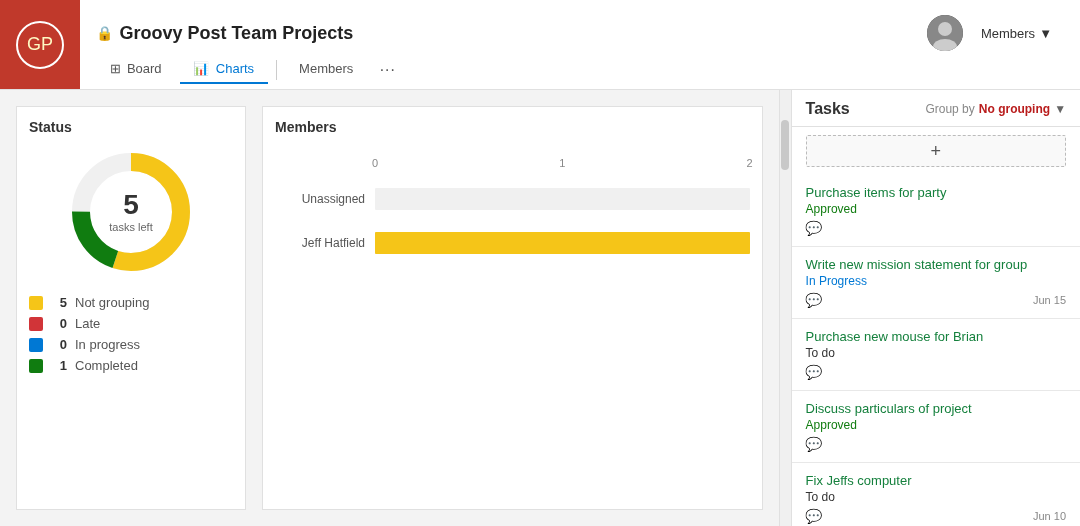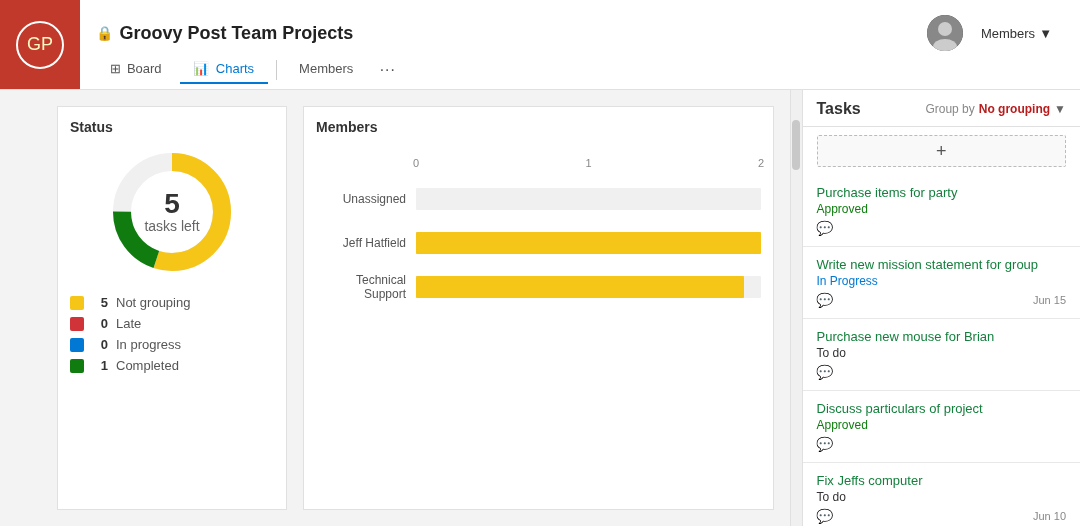--- a/index.html
+++ b/index.html
@@ -74,21 +74,20 @@
       overflow: hidden;
     }
 
     
     .left-panel {
       width: 780px;
       display: flex;
       flex-direction: column;
       overflow: hidden;
       background: #f3f3f3;
-      margin-left: 41px;
     }
     .charts-area {
       display: flex;
       flex: 1;
       gap: 0;
       padding: 16px;
       overflow: hidden;
     }
 
     
@@ -106,21 +105,21 @@
     .donut-container {
       display: flex; justify-content: center; align-items: center; margin: 10px 0 18px 0;
     }
     .donut-wrapper { position: relative; width: 130px; height: 130px; }
     .donut-wrapper svg { width: 130px; height: 130px; }
     .donut-center {
       position: absolute; top: 50%; left: 50%; transform: translate(-50%, -50%);
       text-align: center;
     }
     .donut-number { font-size: 28px; font-weight: 700; color: #333; display: block; line-height: 1; }
-    .donut-label { font-size: 14px; color: #666; }
+    .donut-label { font-size: 11px; color: #666; }
 
     
     .legend-item {
       display: flex; align-items: center; gap: 8px; margin-bottom: 6px;
     }
     .legend-color {
       width: 14px; height: 14px; border-radius: 2px;
     }
     .legend-count { font-size: 13px; font-weight: 600; color: #333; width: 16px; text-align: right; }
     .legend-text { font-size: 13px; color: #555; flex: 1; }
@@ -310,26 +309,20 @@
             <div class="bar-track">
               <div class="bar-fill" style="width:0%"></div>
             </div>
           </div>
           <div class="bar-row">
             <div class="bar-label">Jeff Hatfield</div>
             <div class="bar-track">
               <div class="bar-fill" style="width:100%"></div>
             </div>
           </div>
-          <div class="bar-row">
-            <div class="bar-label">Technical Support</div>
-            <div class="bar-track">
-              <div class="bar-fill" style="width:95%"></div>
-            </div>
-          </div>
         </div>
       </div>
     </div>
   </div>
 
   <div style="width:12px; background:#f0f0f0; border-left:1px solid #e0e0e0; display:flex; align-items:flex-start; padding-top:30px;">
     <div style="width:8px; height:50px; background:#c8c8c8; border-radius:4px; margin:0 auto;"></div>
   </div>
 
   <div class="right-panel">

